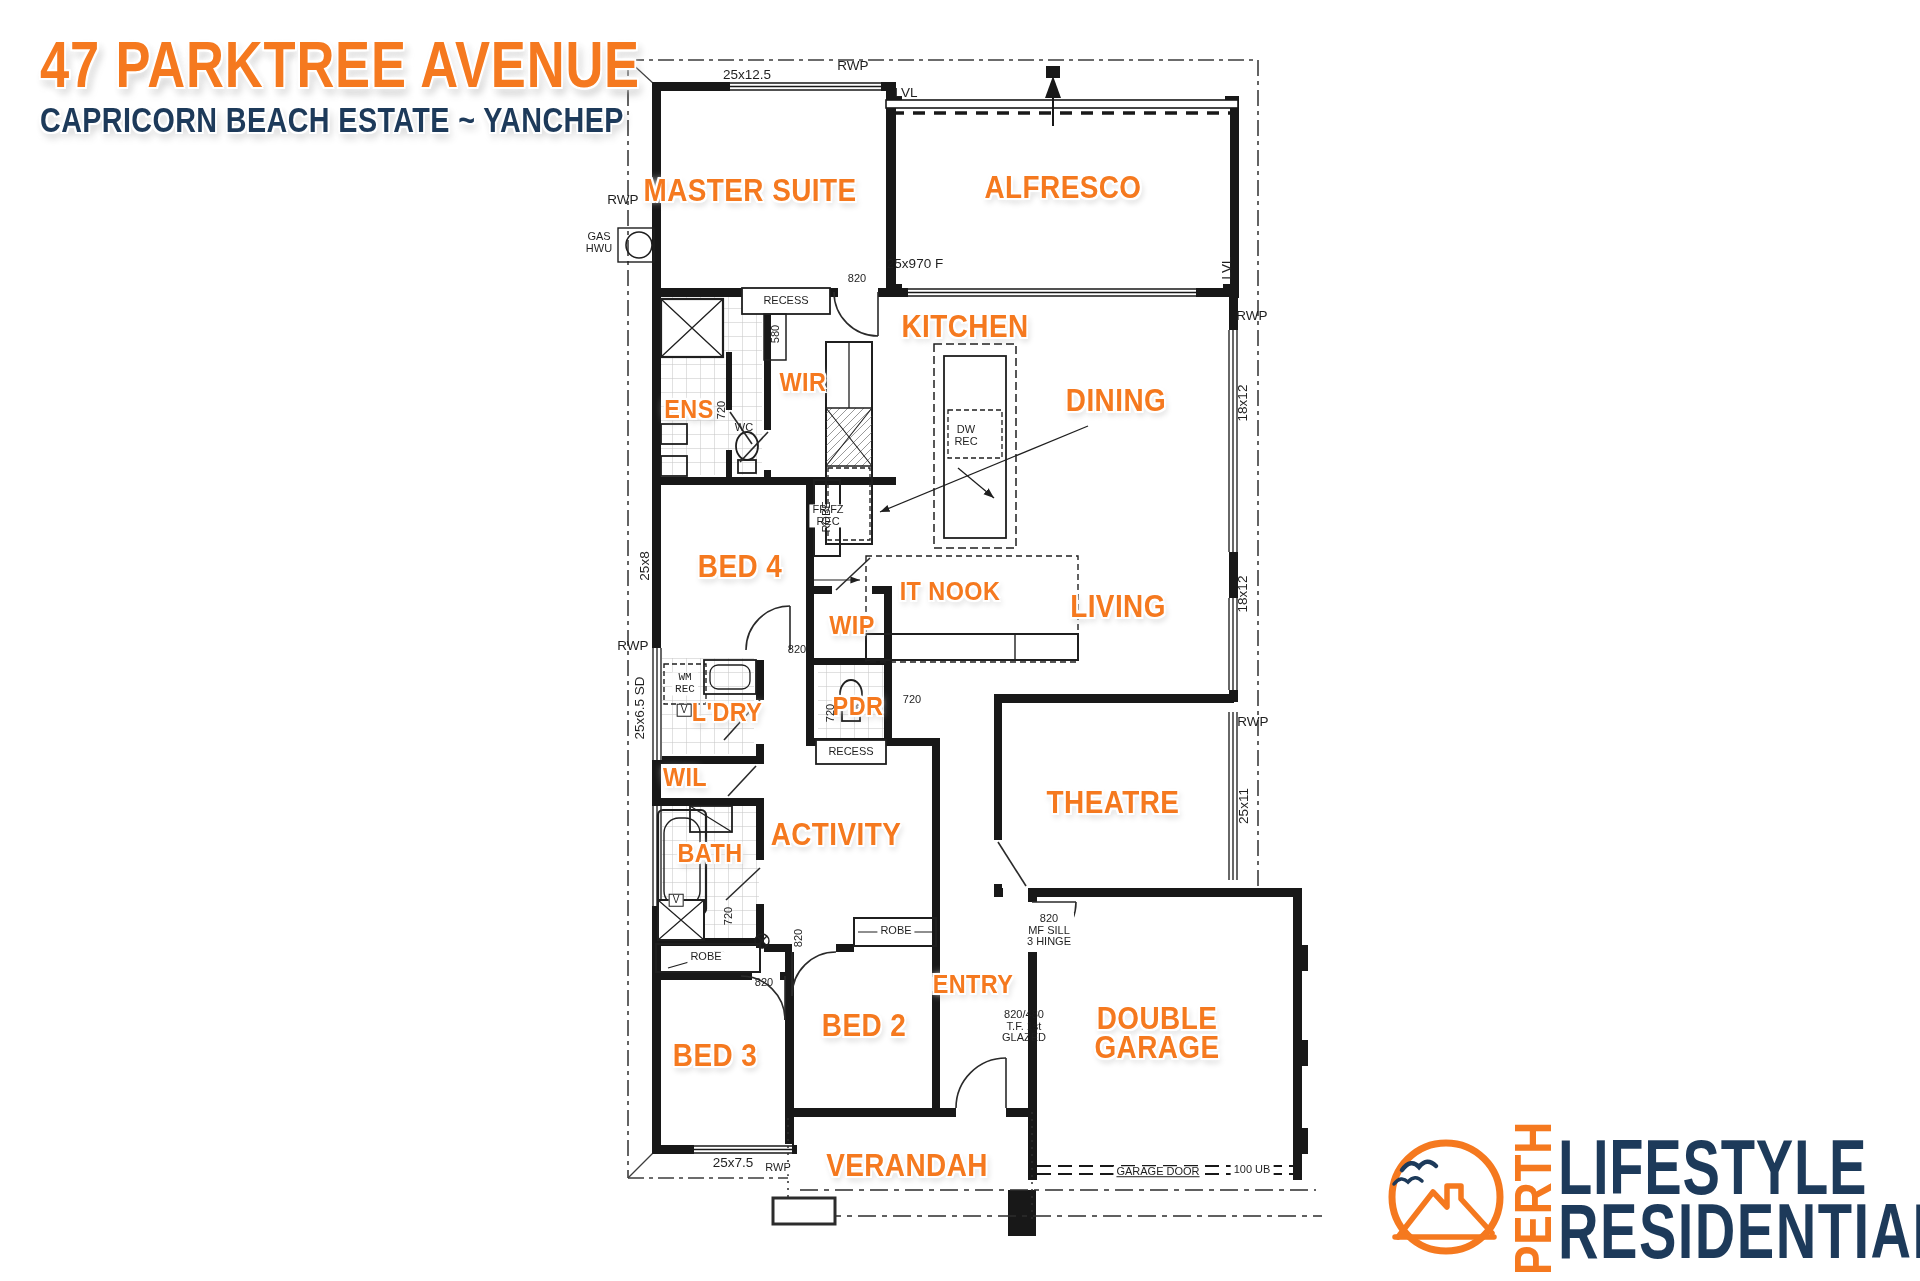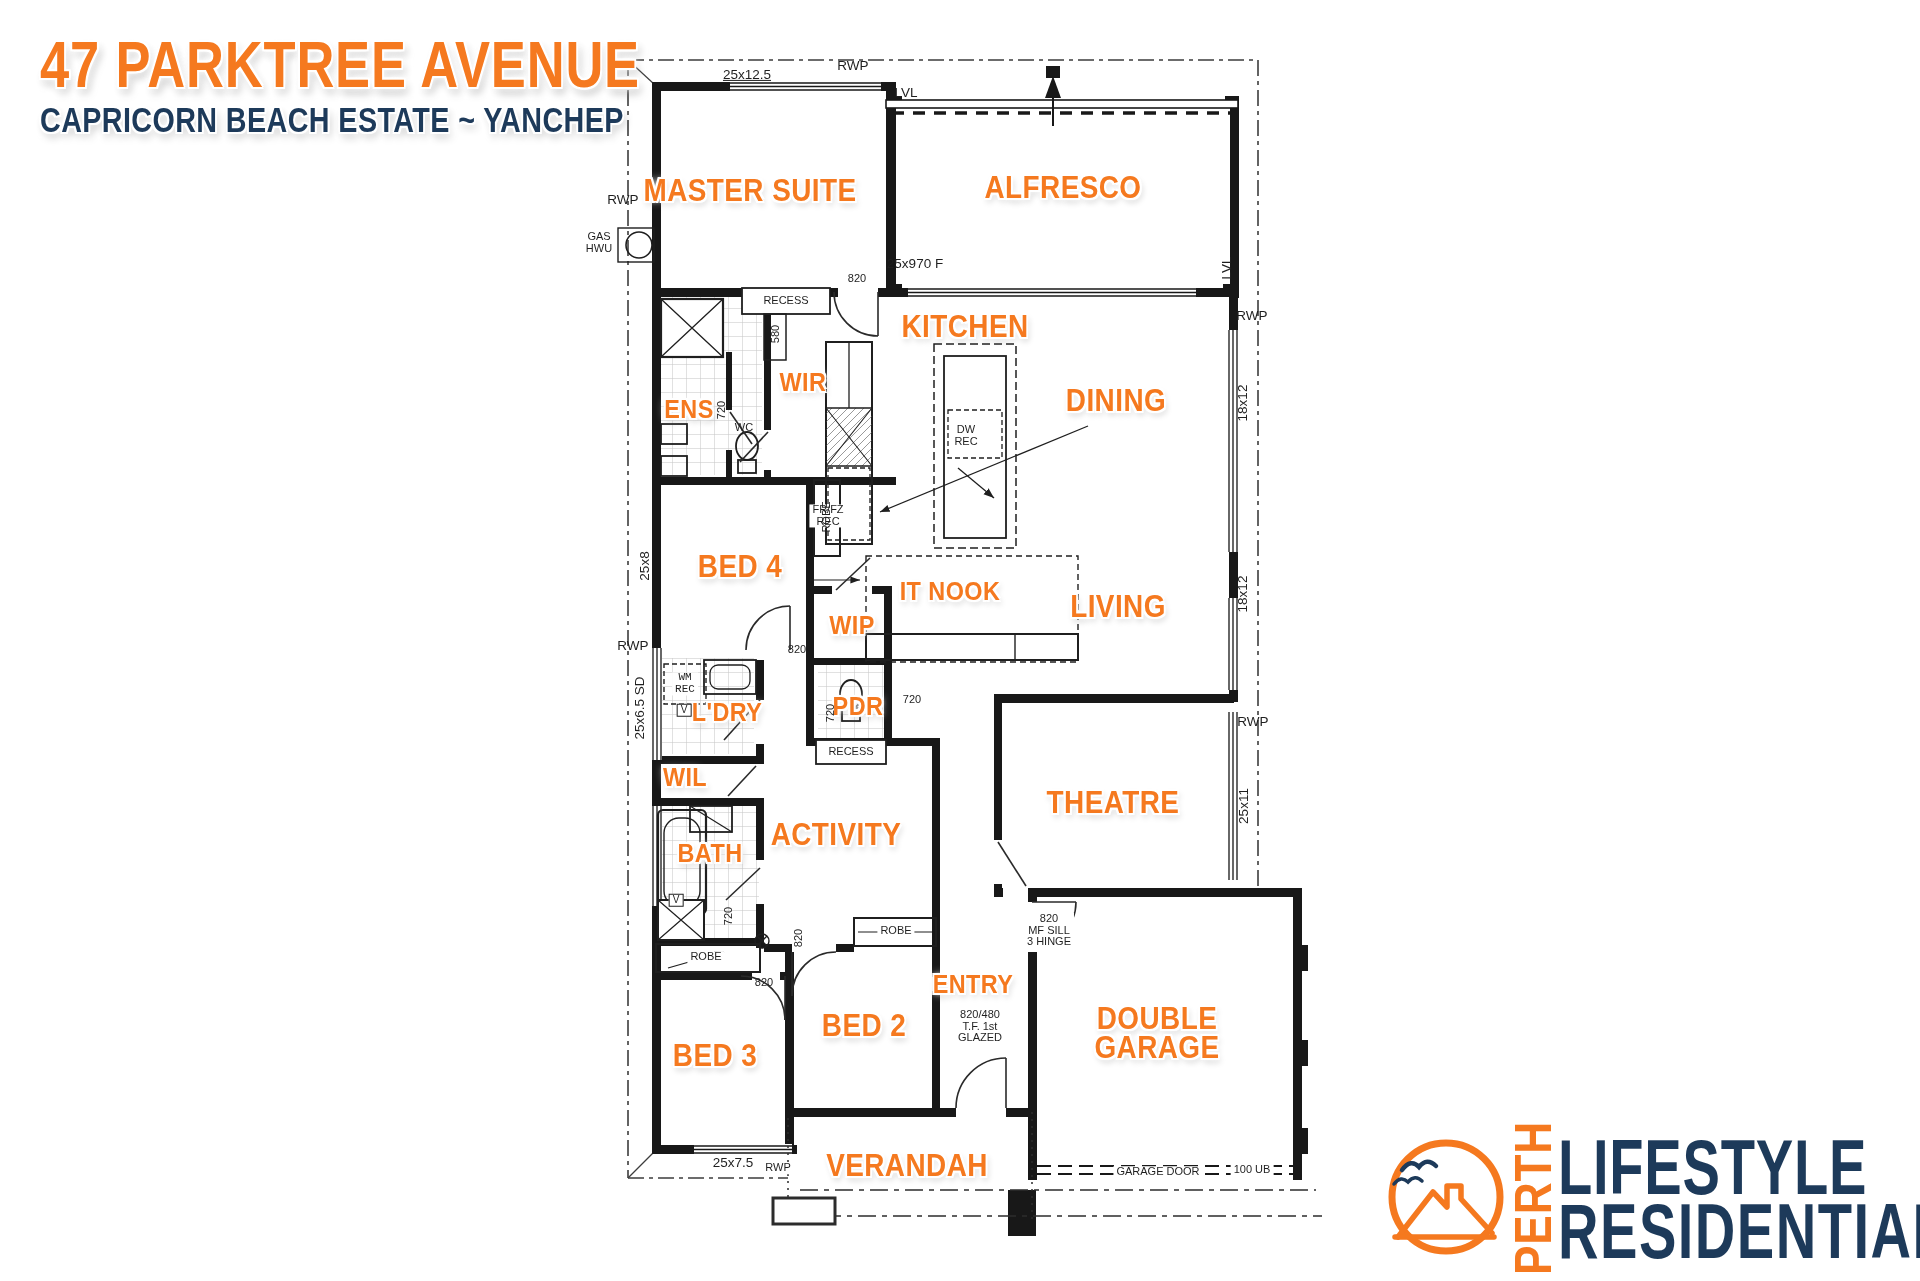--- a/index.html
+++ b/index.html
@@ -290,21 +290,21 @@
       <span class="room md" style="left: 710px; top: 853px;">BATH</span>
       <span class="room lg" style="left: 836px; top: 835px;">ACTIVITY</span>
       <span class="room lg" style="left: 1113px; top: 803px;">THEATRE</span>
       <span class="room md" style="left: 973px; top: 984px;">ENTRY</span>
       <span class="room lg" style="left: 715px; top: 1056px;">BED 3</span>
       <span class="room lg" style="left: 864px; top: 1026px;">BED 2</span>
       <span class="room lg" style="left: 1157px; top: 1033px;">DOUBLE
 GARAGE</span>
       <span class="room lg" style="left: 907px; top: 1166px;">VERANDAH</span>
       <span class="ann" style="left: 623px; top: 200px;">RWP</span>
-      <span class="ann" style="left: 747px; top: 75px; text-decoration: underline;">25x12.5</span>
+      <span class="ann" style="left: 747px; top: 75px;">25x12.5</span>
       <span class="ann" style="left: 853px; top: 66px;">RWP</span>
       <span class="ann" style="left: 906px; top: 93px;">LVL</span>
       <span class="ann sm" style="left: 599px; top: 243px;">GAS
 HWU</span>
       <span class="ann" style="left: 915px; top: 264px;">25x970 F</span>
       <span class="ann sm" style="left: 857px; top: 279px;">820</span>
       <span class="ann sm bg" style="left: 786px; top: 301px;">RECESS</span>
       <span class="ann rot sm" style="left: 776px; top: 334px;">580</span>
       <span class="ann sm" style="left: 744px; top: 428px;">WC</span>
       <span class="ann rot sm" style="left: 722px; top: 410px;">720</span>
@@ -329,26 +329,26 @@
       <span class="ann sm" style="left: 912px; top: 700px;">720</span>
       <span class="ann sm bg" style="left: 851px; top: 752px;">RECESS</span>
       <span class="ann rot sm" style="left: 729px; top: 916px;">720</span>
       <span class="ann sm bg" style="left: 706px; top: 957px;">ROBE</span>
       <span class="ann rot sm" style="left: 799px; top: 938px;">820</span>
       <span class="ann sm" style="left: 764px; top: 983px;">820</span>
       <span class="ann sm bg" style="left: 896px; top: 931px;">ROBE</span>
       <span class="ann sm bg" style="left: 1049px; top: 930px;">820
 MF SILL
 3 HINGE</span>
-      <span class="ann sm" style="left: 980px; top: 1026px;">820/480
+      <span class="ann sm" style="left: 1024px; top: 1026px;">820/480
 T.F. 1st
 GLAZED</span>
       <span class="ann" style="left: 733px; top: 1163px;">25x7.5</span>
       <span class="ann sm bg" style="left: 778px; top: 1168px;">RWP</span>
-      <span class="ann sm bg" style="left: 1158px; top: 1172px;">GARAGE DOOR</span>
+      <span class="ann sm bg" style="left: 1158px; top: 1172px; text-decoration: underline;">GARAGE DOOR</span>
       <span class="ann sm bg" style="left: 1252px; top: 1170px;">100 UB</span>
       <span class="ann vbox" style="left: 684px; top: 710px;">V</span>
       <span class="ann vbox" style="left: 676px; top: 900px;">V</span>
     </div>
 
   <div>
     <div class="t1">47 PARKTREE AVENUE</div>
     <div class="t2">CAPRICORN BEACH ESTATE ~ YANCHEP</div>
   </div>
 

